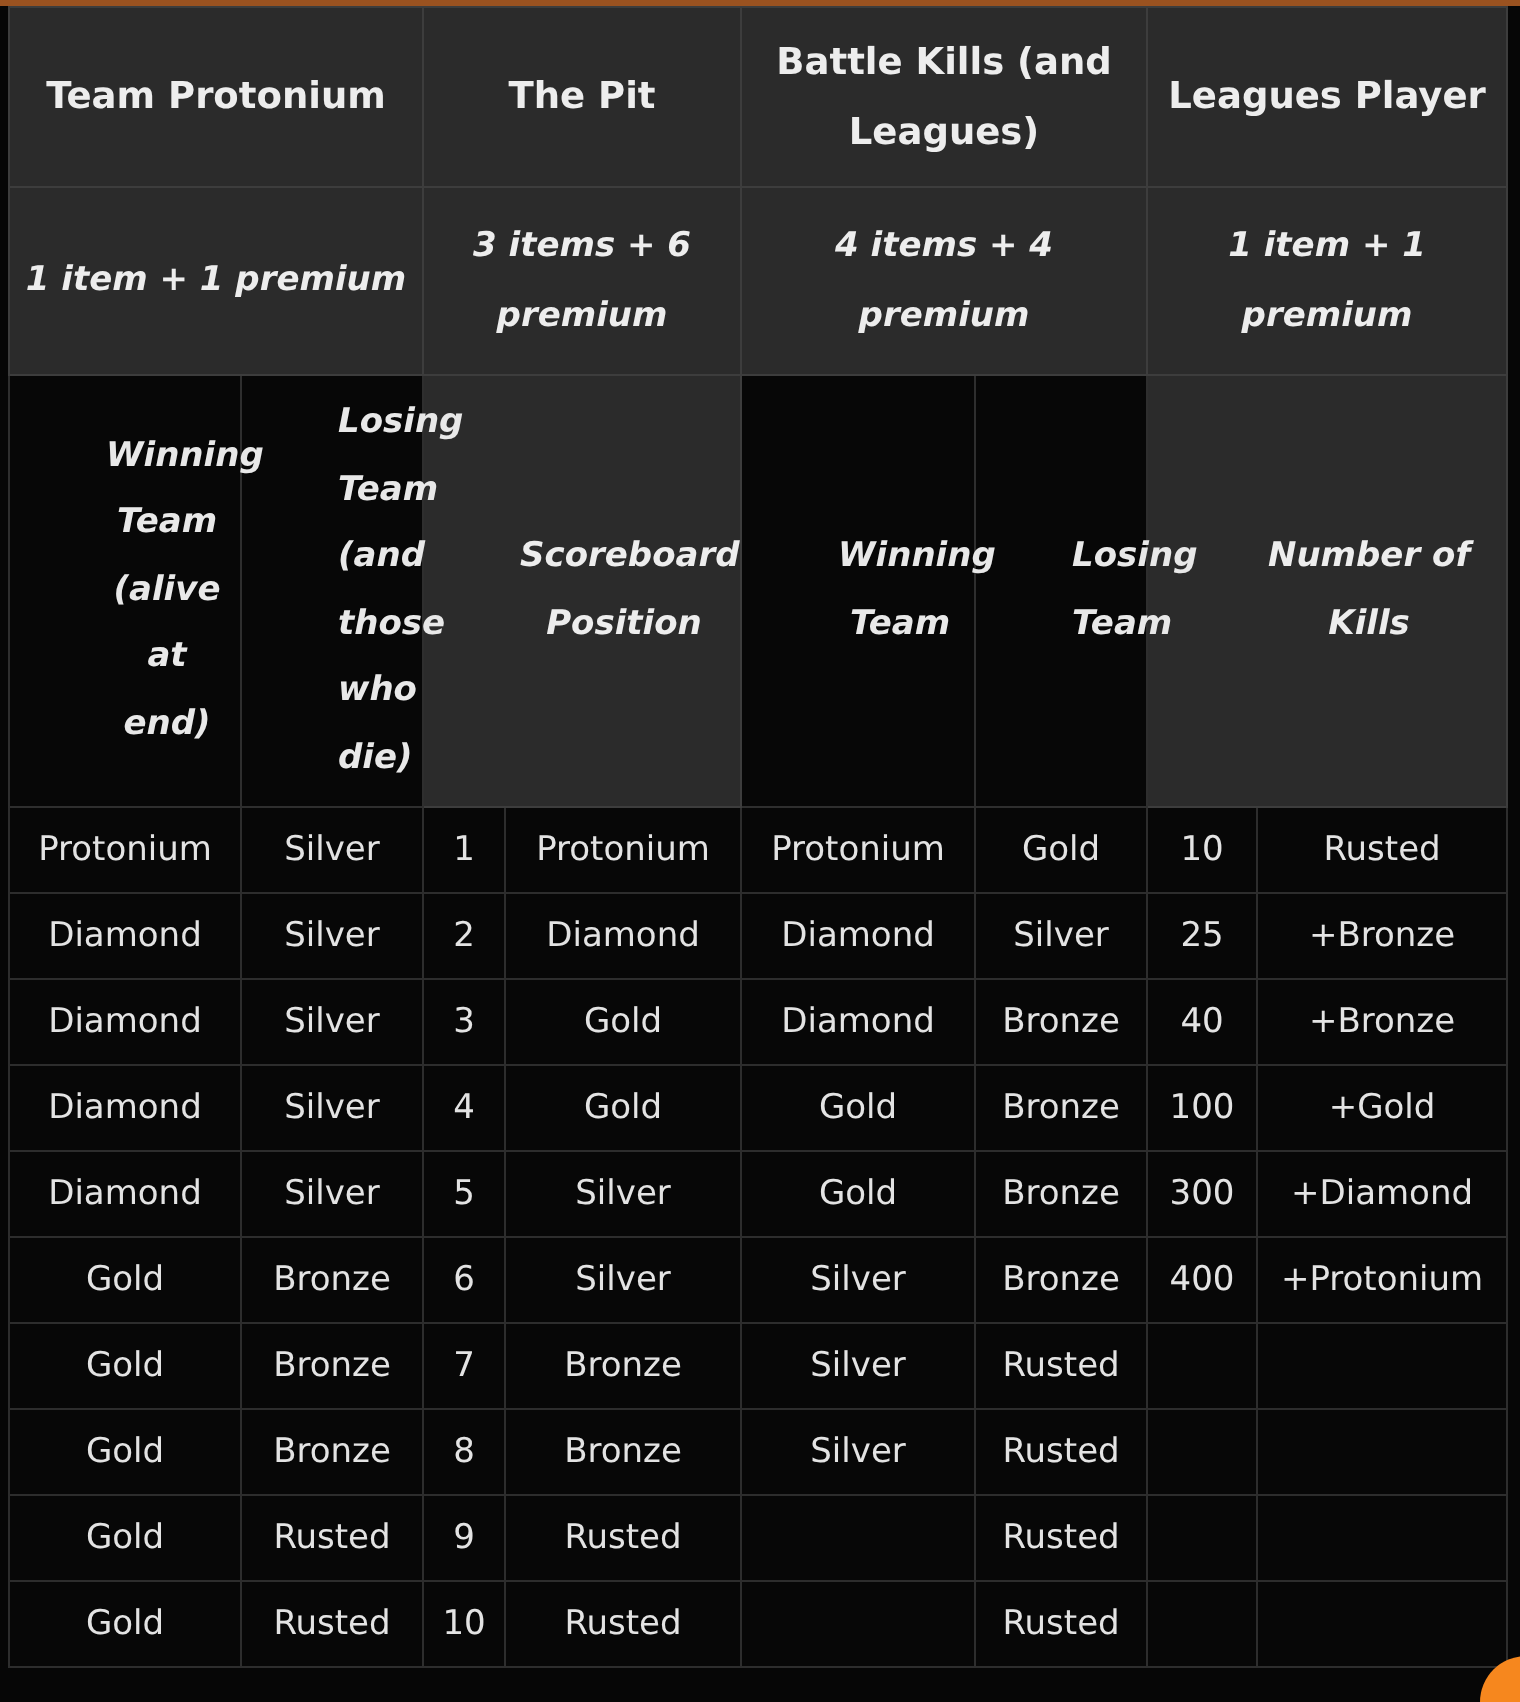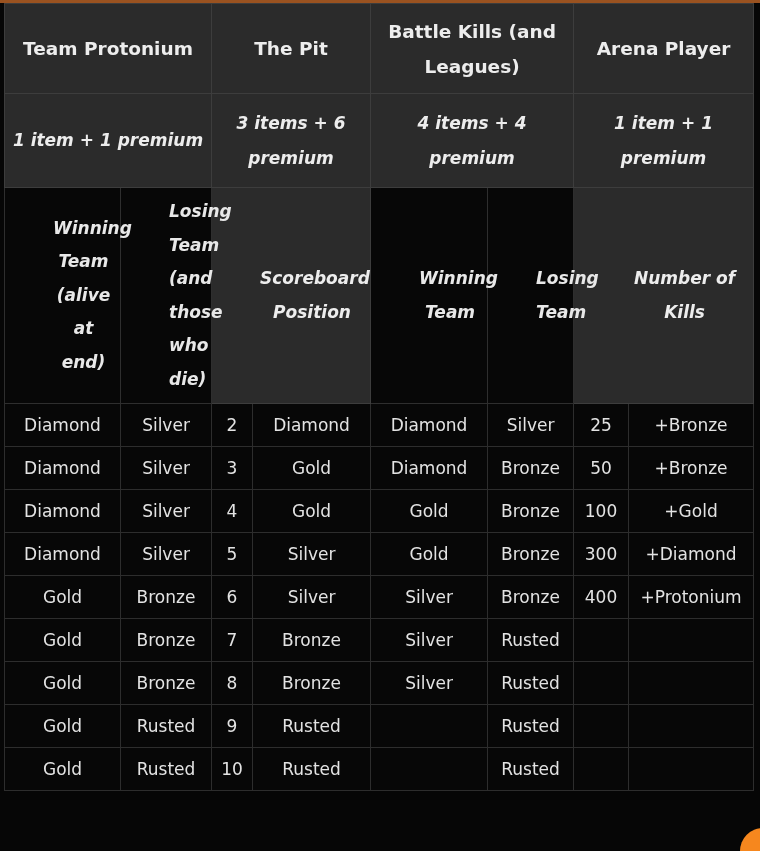--- a/index.html
+++ b/index.html
@@ -101,21 +101,21 @@
       <col style="width:86px">
     <col style="width:55px">
       <col style="width:125px">
   </colgroup>
   <thead>
     <tr class="group-row">
       <th colspan="2">Team Protonium</th>
       <th colspan="2">The Pit</th>
       <th colspan="2">Battle Kills (and
 Leagues)</th>
-      <th colspan="2">Arena Player</th>
+      <th colspan="2">Leagues Player</th>
     </tr>
     <tr class="reward-row">
       <th colspan="2">1 item + 1 premium</th>
       <th colspan="2">3 items + 6
 premium</th>
       <th colspan="2">4 items + 4
 premium</th>
       <th colspan="2">1 item + 1
 premium</th>
     </tr>
@@ -134,37 +134,47 @@
 Position</th>
       <th class="dark">Winning
 Team</th>
       <th class="dark">Losing
 Team</th>
       <th class="gray" colspan="2">Number of Kills</th>
     </tr>
   </thead>
   <tbody>
       <tr>
+        <td>Protonium</td>
+        <td>Silver</td>
+        <td>1</td>
+        <td>Protonium</td>
+        <td>Protonium</td>
+        <td>Gold</td>
+        <td>10</td>
+        <td>Rusted</td>
+      </tr>
+      <tr>
         <td>Diamond</td>
         <td>Silver</td>
         <td>2</td>
         <td>Diamond</td>
         <td>Diamond</td>
         <td>Silver</td>
         <td>25</td>
         <td>+Bronze</td>
       </tr>
       <tr>
         <td>Diamond</td>
         <td>Silver</td>
         <td>3</td>
         <td>Gold</td>
         <td>Diamond</td>
         <td>Bronze</td>
-        <td>50</td>
+        <td>40</td>
         <td>+Bronze</td>
       </tr>
       <tr>
         <td>Diamond</td>
         <td>Silver</td>
         <td>4</td>
         <td>Gold</td>
         <td>Gold</td>
         <td>Bronze</td>
         <td>100</td>

